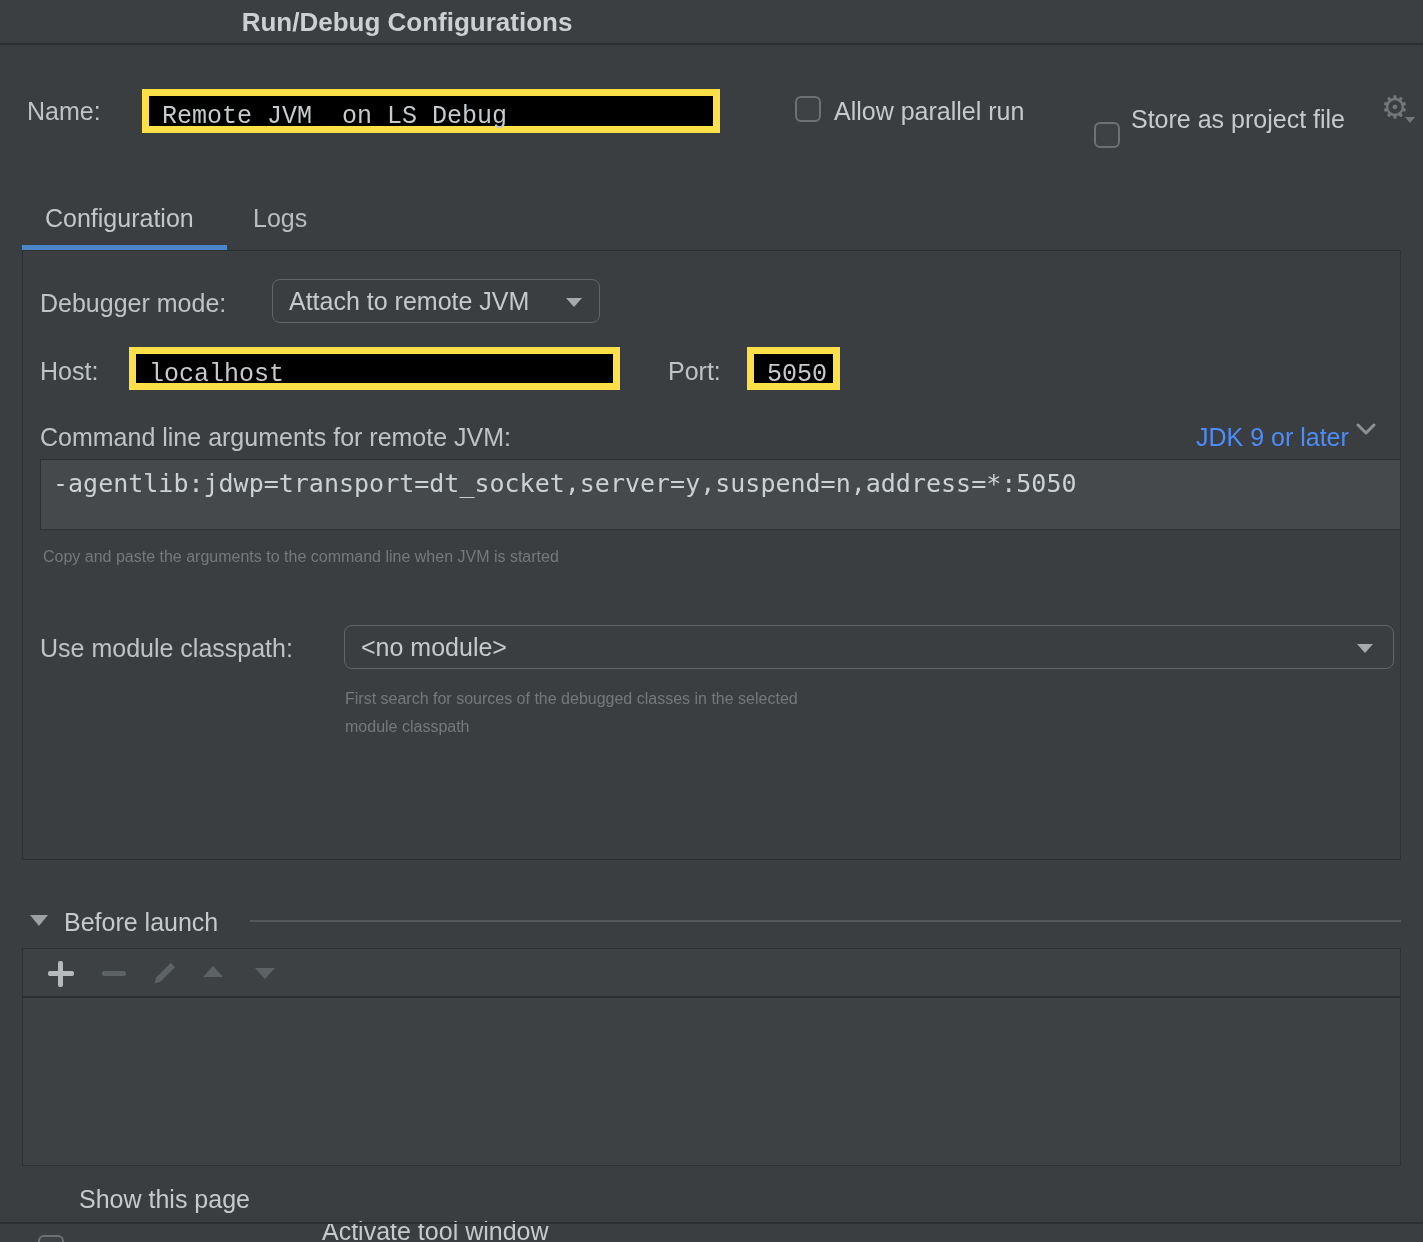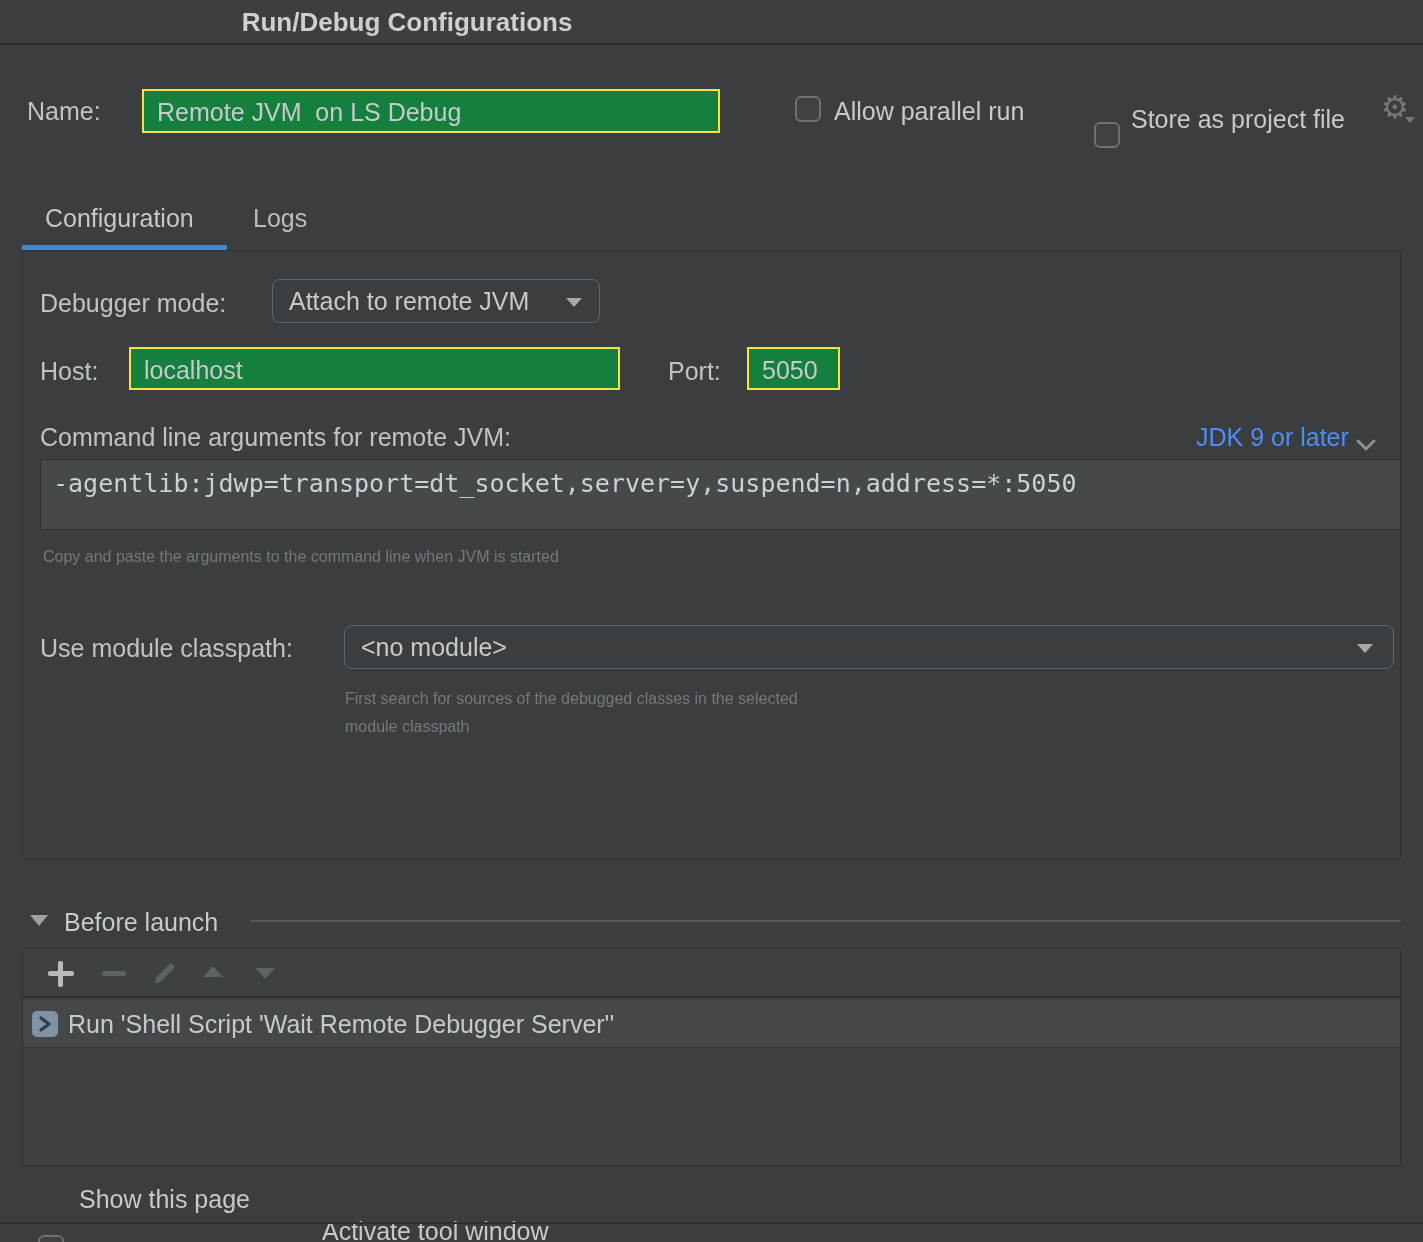--- a/index.html
+++ b/index.html
@@ -16,21 +16,21 @@
   .bright { color:#c6cacc; }
   .help { font-size:16px; color:#75797c; }
   .preline { white-space:pre-line; }
 
   
   .titlebar { left:0; top:0; width:1423px; height:45px; border-bottom:2px solid #2b2e2f; background:#3c3f41; }
   .title { position:absolute; left:407px; top:50%; transform:translate(-50%,-50%);
            font-size:26px; font-weight:bold; color:#cdd0d2; white-space:pre; }
 
   
-  .field { background:#15803d; border:2px solid #fde047; }
+  .field { background:#000000; border:7px solid #fde047;font-family:Liberation Mono, monospace; }
   .field .val { position:absolute; left:13px; top:0; line-height:42px; font-size:25px; color:#c6cacc; white-space:pre; }
 
   
   .cb { width:26px; height:26px; border:2px solid #6d7173; border-radius:6px; background:#3e4244; position:relative; }
 
   
   .combo { border:1px solid #61666a; border-radius:8px; background:#3b3e40; }
   .combo .val { position:absolute; left:16px; top:0; line-height:42px; font-size:25px; color:#c6cacc; white-space:pre; }
   .tri-down { width:0; height:0; border-left:8px solid transparent; border-right:8px solid transparent; border-top:9px solid #a6aaad; }
 
@@ -102,21 +102,21 @@
 <div class="abs lbl" style="left:40px; top:357px;">Host:</div>
 <div class="abs field" style="left:129px; top:347px; width:491px; height:43px;">
   <div class="val">localhost</div>
 </div>
 <div class="abs lbl" style="left:668px; top:357px;">Port:</div>
 <div class="abs field" style="left:747px; top:347px; width:93px; height:43px;">
   <div class="val">5050</div>
 </div>
 
 <div class="abs lbl" style="left:40px; top:423px;">Command line arguments for remote JVM:</div>
-<div class="abs" style="left:1196px; top:423px; display:flex; align-items:flex-end; gap:7px;">
+<div class="abs" style="left:1196px; top:423px; display:flex; align-items:flex-start; gap:7px;">
   <span class="link">JDK 9 or later</span>
   <svg width="20" height="13" viewBox="0 0 20 13">
     <polyline points="2,2 10,10 18,2" fill="none" stroke="#8d9193" stroke-width="3" stroke-linecap="round" stroke-linejoin="round"></polyline>
   </svg>
 </div>
 <div class="abs monoarea" style="left:40px; top:459px; width:1361px; height:71px;">
   <div class="val">-agentlib:jdwp=transport=dt_socket,server=y,suspend=n,address=*:5050</div>
 </div>
 <div class="abs help" style="left:43px; top:548px;">Copy and paste the arguments to the command line when JVM is started</div>
 
@@ -148,28 +148,20 @@
         </svg>
     </div>
     <div class="tb-icon" style="left:180px; padding-top:7px;">
       <div class="tri-up-dim"></div>
     </div>
     <div class="tb-icon" style="left:232px; padding-top:9px;">
       <div class="tri-dn-dim"></div>
     </div>
   </div>
 
-  <div class="abs run-row" style="left:0; top:51px; width:100%; height:48px;">
-    <div class="run-badge">
-      <svg width="16" height="18" viewBox="0 0 16 18">
-        <polyline points="4,3 12,9 4,15" fill="none" stroke="#333c45" stroke-width="3.2" stroke-linecap="round" stroke-linejoin="round"></polyline>
-      </svg>
-    </div>
-    <div class="row-label">Run 'Shell Script 'Wait Remote Debugger Server''</div>
-  </div>
 </div>
 
 <div class="abs cb" style="left:38px; top:1183px;"></div>
 <div class="abs lbl bright" style="left:79px; top:1185px;">Show this page</div>
 
 <div class="abs lbl bright" style="left:322px; top:1185px;margin-top:32px;">Activate tool window</div>
 
 <div class="abs" style="left:0; top:1222px; width:1423px; height:2px; background:#2d3031;"></div>
 
 </body></html>

